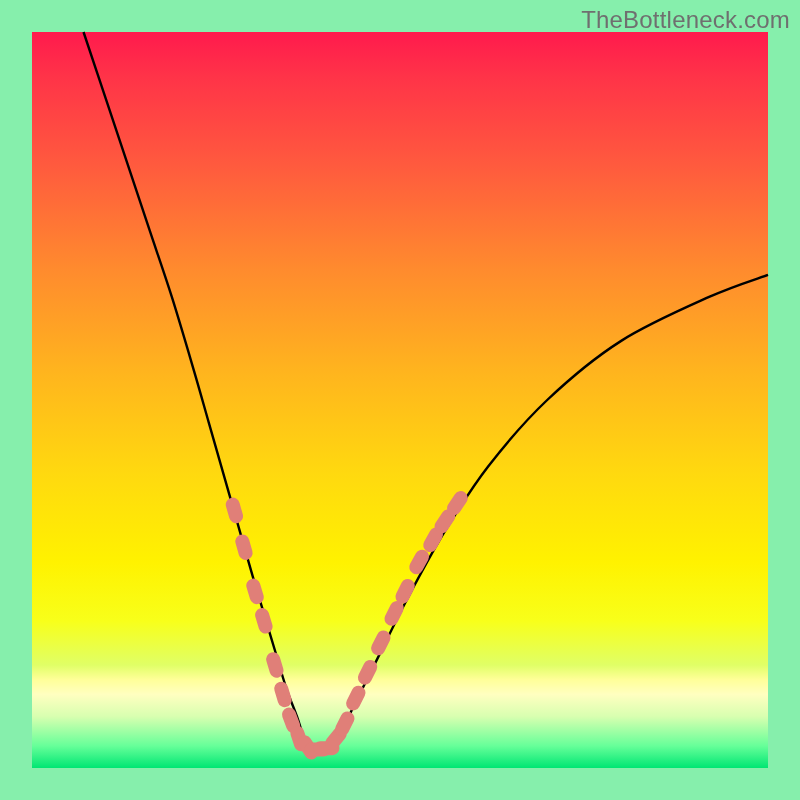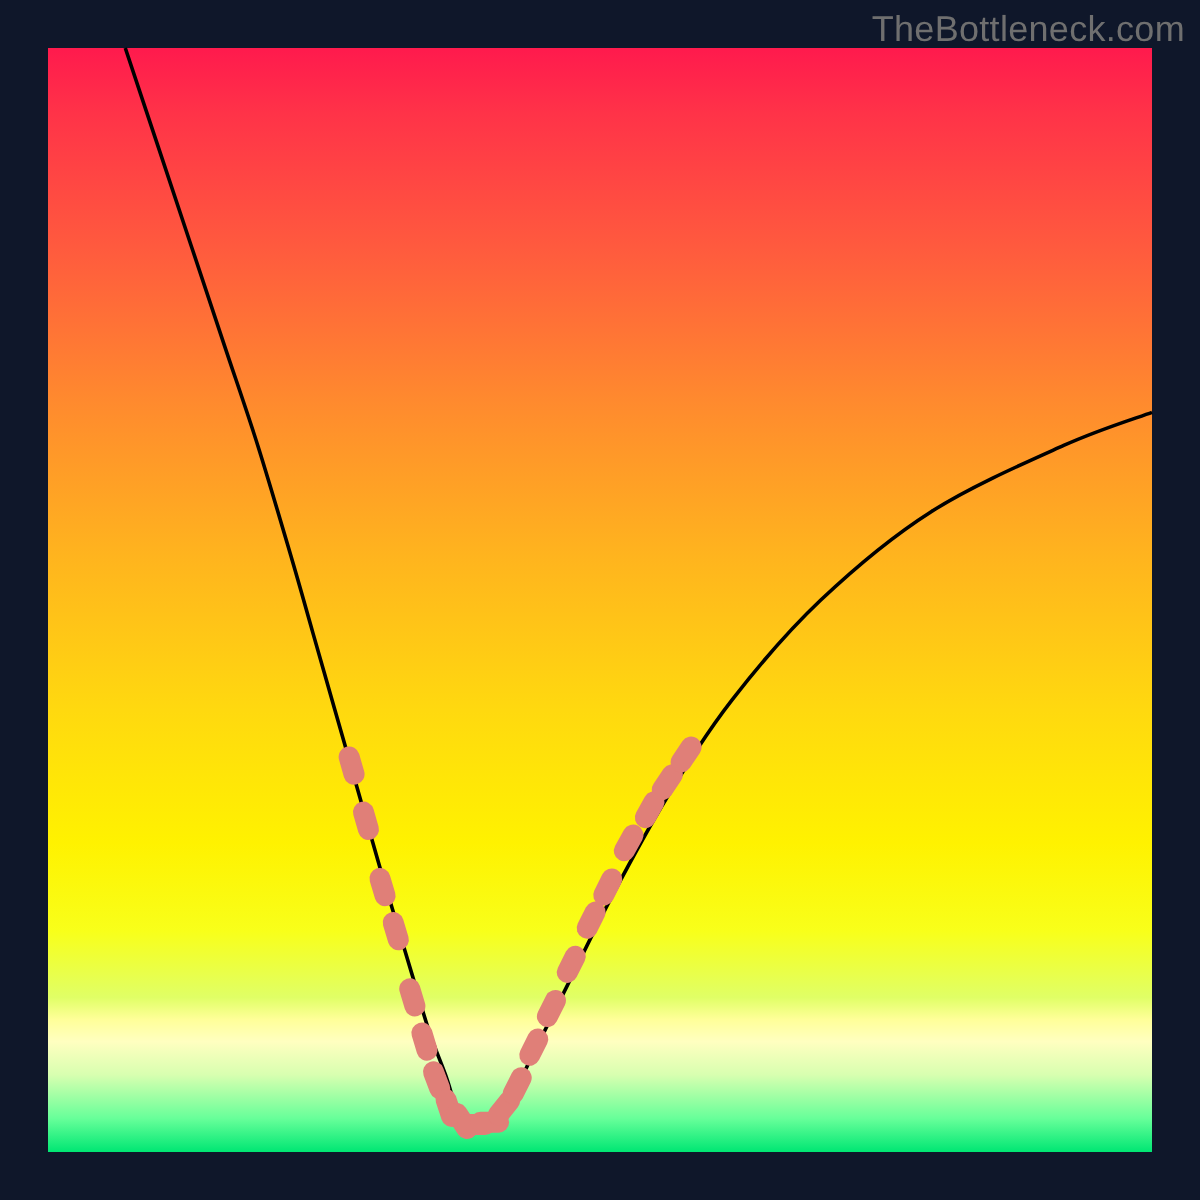--- a/index.html
+++ b/index.html
@@ -10,21 +10,21 @@
     background: #000;
     overflow: hidden;
     font-family: Arial, Helvetica, sans-serif;
   }
   .frame {
     position: absolute;
     left: 0;
     top: 0;
     width: 800px;
     height: 800px;
-    background: #0f172a;
+    background: #86efac;
   }
   .plot {
     position: absolute;
     left: 32px;
     top: 32px;
     width: 736px;
     height: 736px;
     background: linear-gradient(to bottom,
       #ff1a4d 0%,
       #ff3348 6%,

